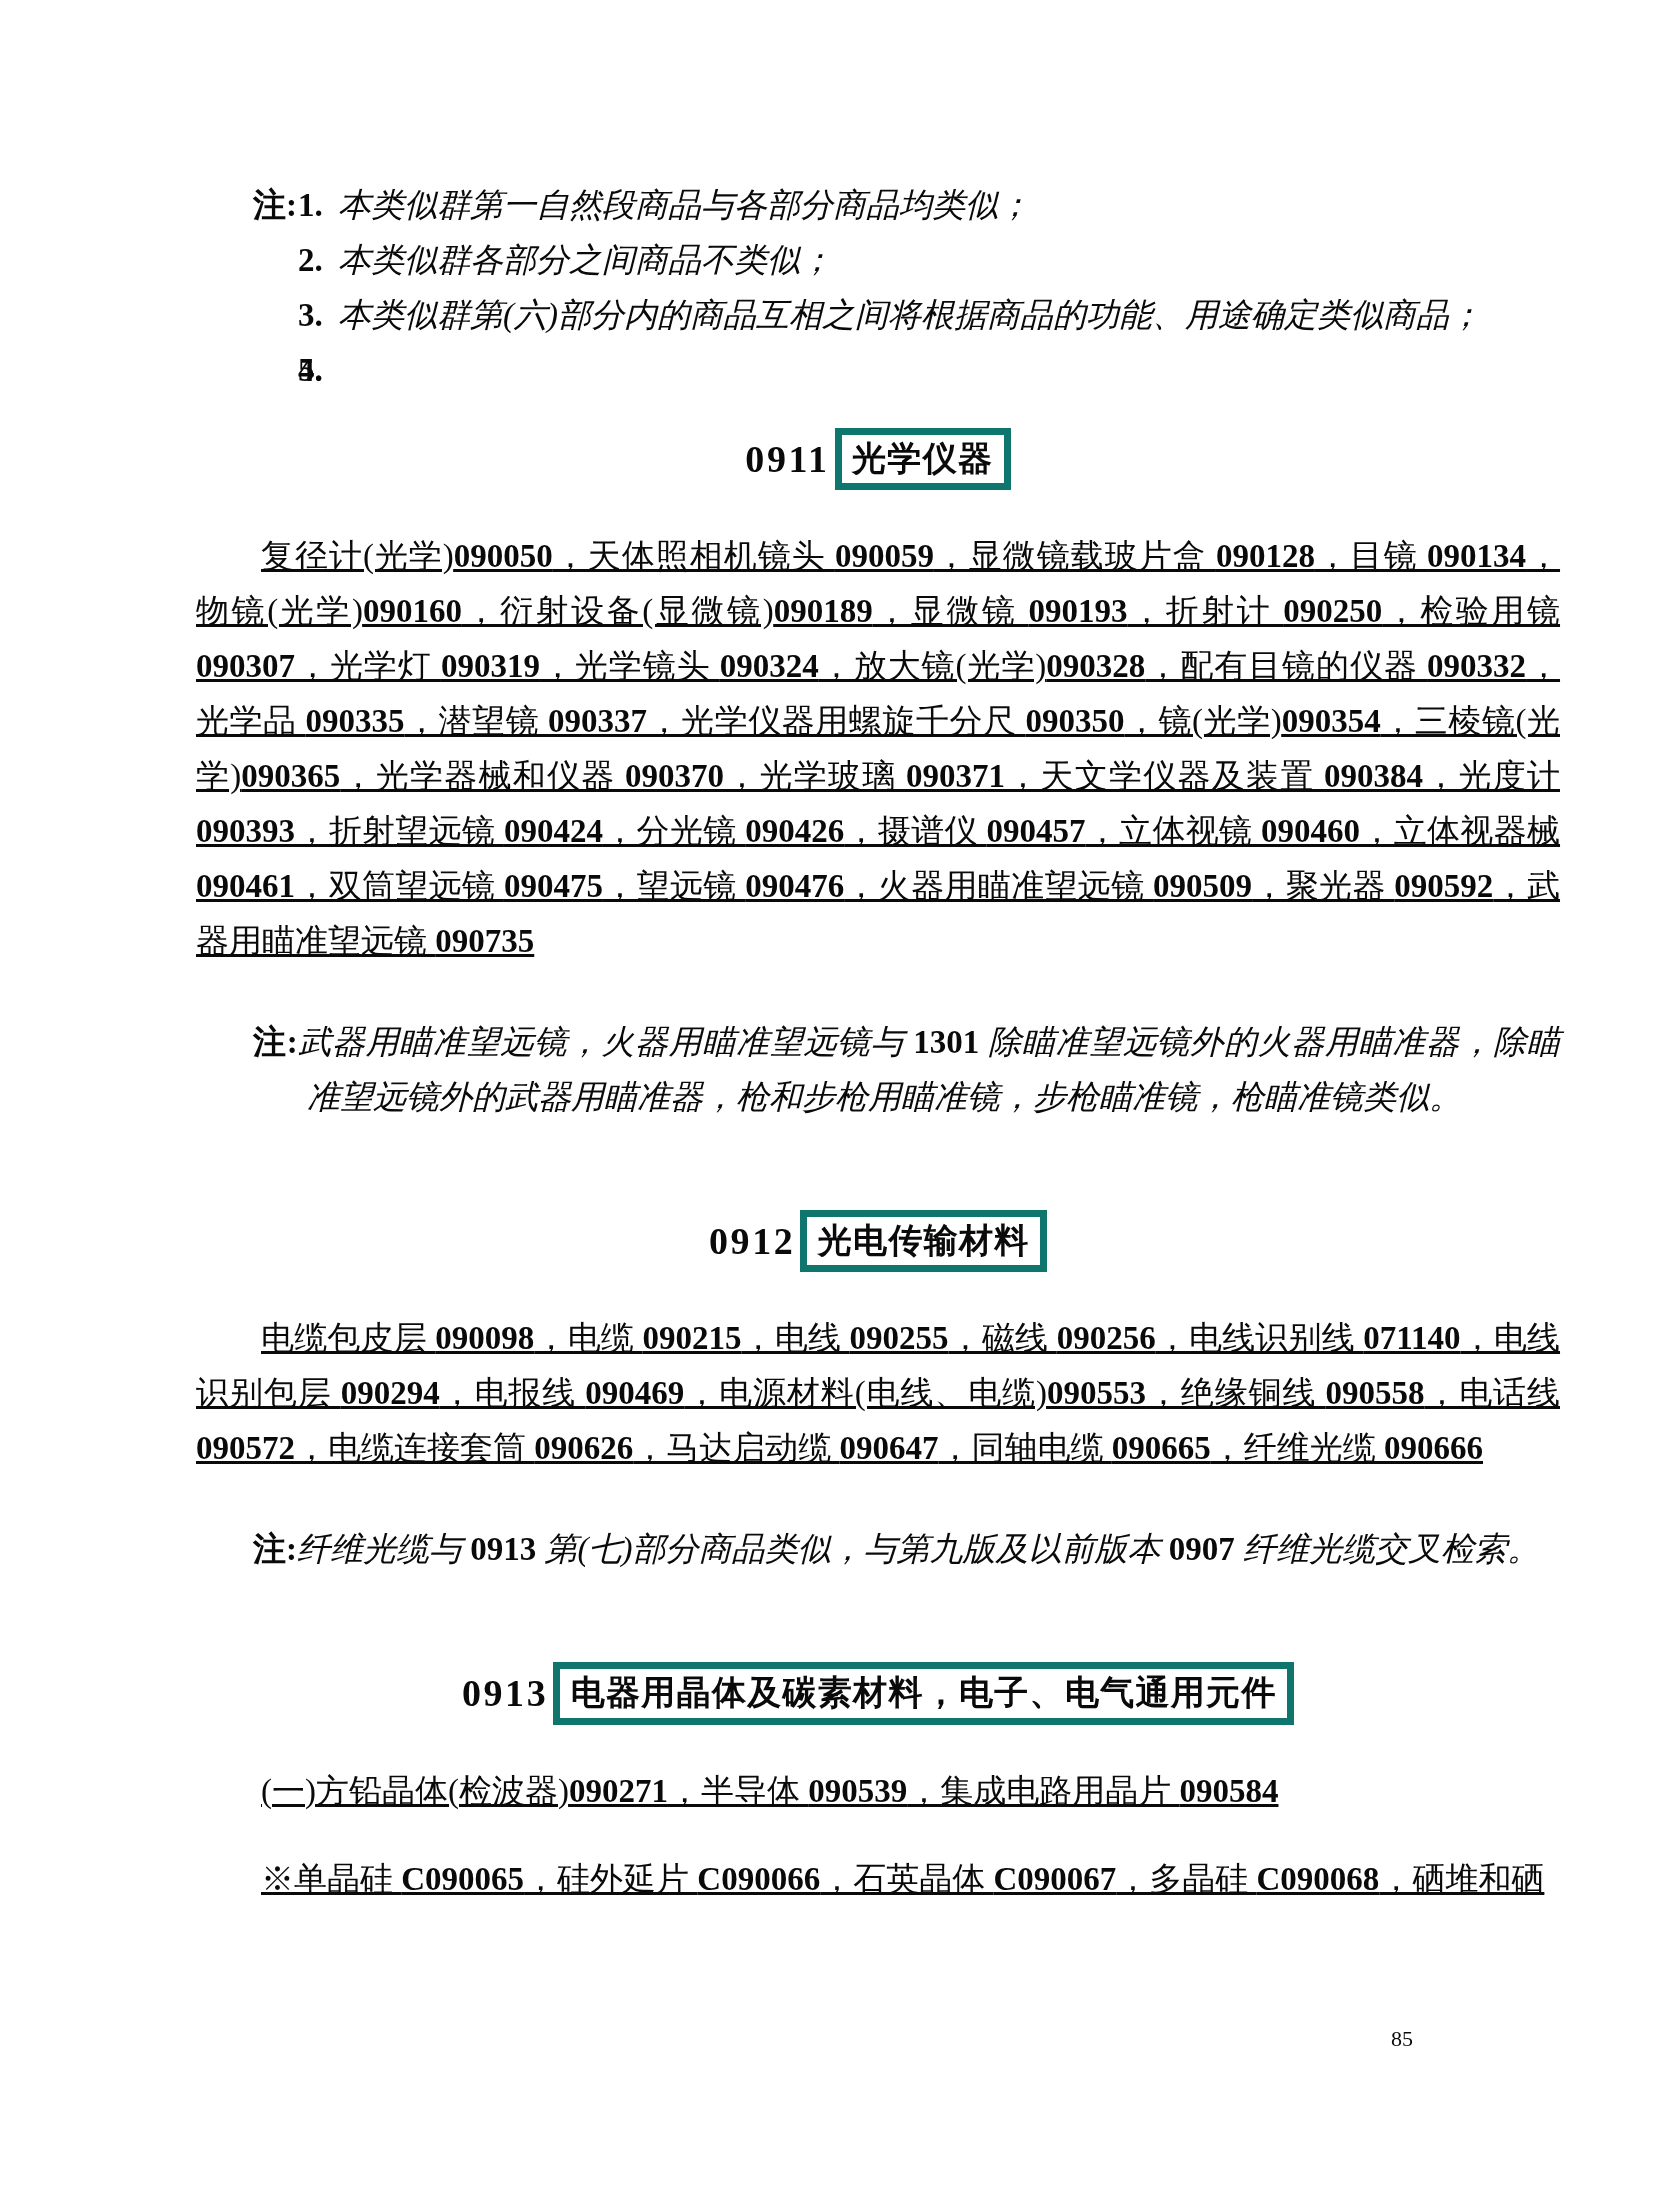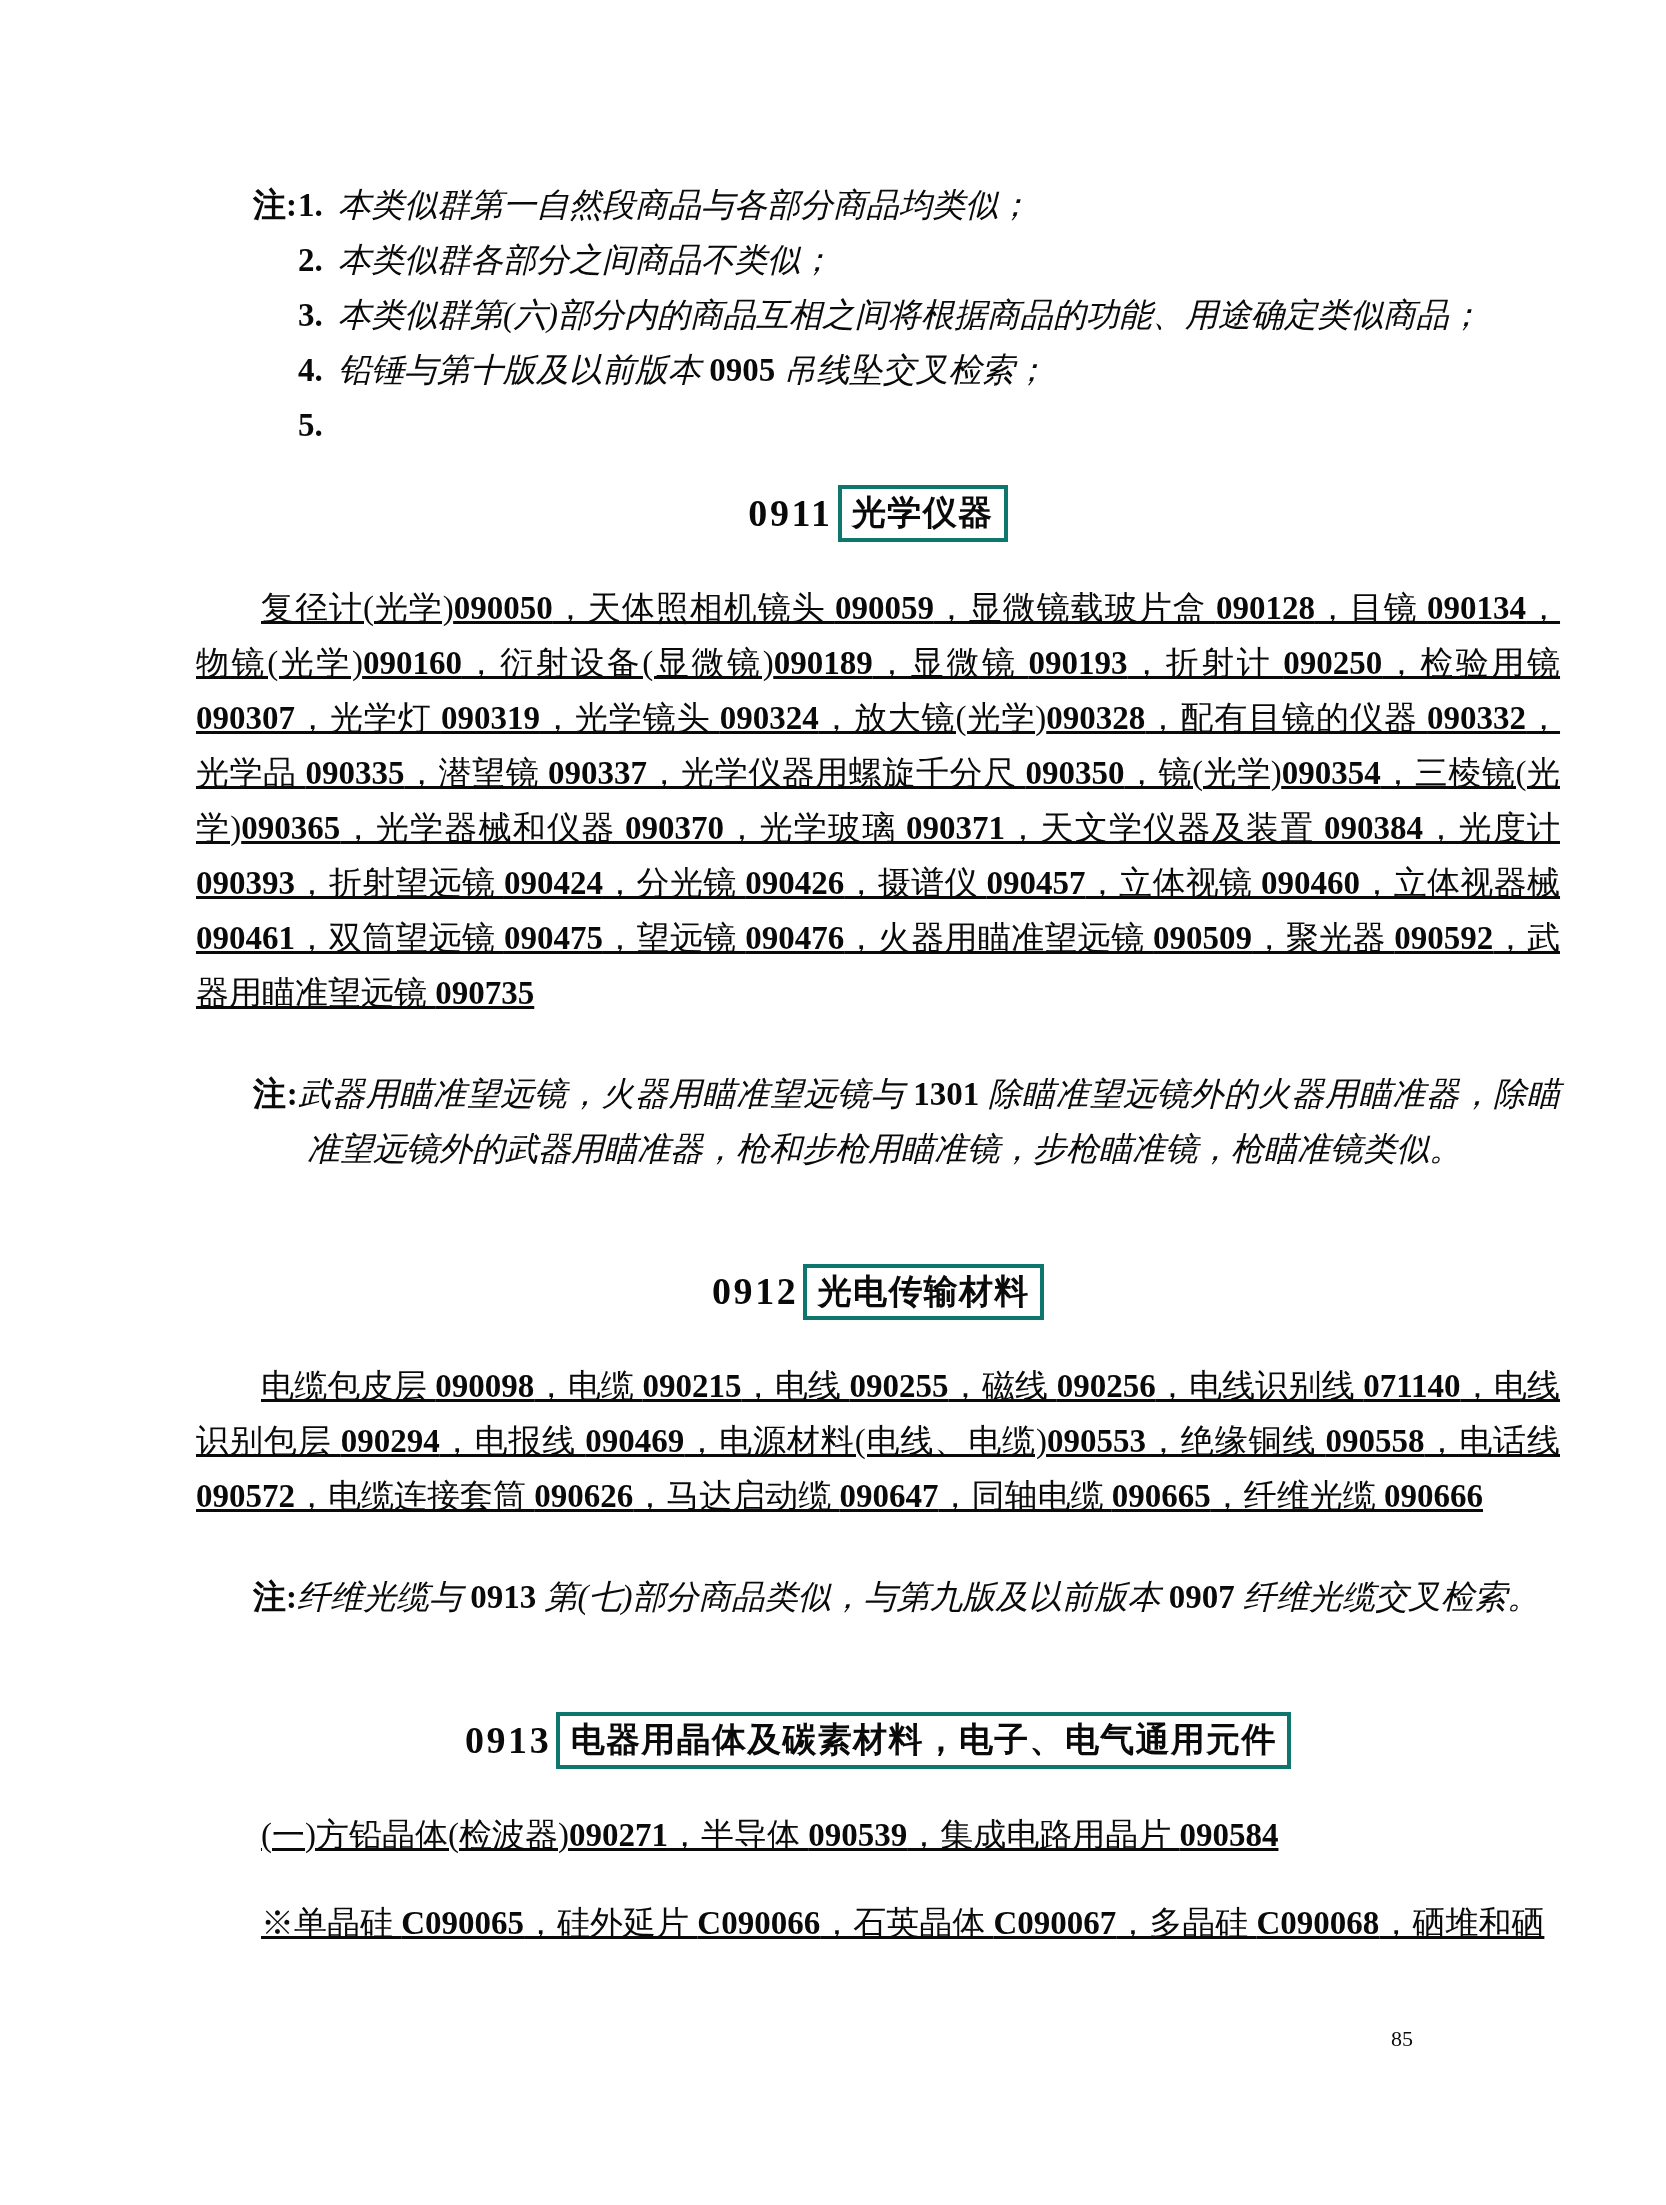--- a/index.html
+++ b/index.html
@@ -17,21 +17,21 @@
   
   .note-list{padding-left:142px;}
   .note-item{position:relative;font-style:italic;}
   .note-item .note-label{position:absolute;left:-85px;font-weight:bold;font-style:normal;}
   .note-item .num{position:absolute;left:-40px;font-weight:bold;font-style:normal;}
   .note-item .txt b,.note-para .txt b{font-style:normal;}
   
   .heading{text-align:center;margin-top:85px;text-indent:0;}
   .sec-code{font-weight:bold;font-size:38px;letter-spacing:2.6px;margin-right:5px;vertical-align:middle;}
   .title-box{
-    display:inline-block;border:4px solid #0f766e;font-weight:bold;
+    display:inline-block;border:7px solid #0f766e;font-weight:bold;
     font-size:34px;line-height:1.15;padding:3.9px 10.4px 5.2px;vertical-align:middle;
     letter-spacing:1.3px;
   }
   
   .body-para{margin-top:39px;text-indent:65px;text-decoration:underline;}
   .body-para.follow{margin-top:0;}
   
   .note-para{margin-top:46px;padding-left:111px;text-indent:-54px;font-style:italic;}
   .note-para .note-label{font-weight:bold;font-style:normal;}
   .page-number{position:absolute;right:253px;top:2019px;font-size:22px;line-height:39px;}
@@ -51,21 +51,20 @@
       <div class="note-item">
         <span class="num">2.</span>
         <span class="txt">本类似群各部分之间商品不类似；</span>
       </div>
       <div class="note-item">
         <span class="num">3.</span>
         <span class="txt">本类似群第(六)部分内的商品互相之间将根据商品的功能、用途确定类似商品；</span>
       </div>
       <div class="note-item">
         <span class="num">4.</span>
-        <span class="txt">铅锤与第十版及以前版本 <b>0905</b> 吊线坠交叉检索；</span>
       </div>
       <div class="note-item">
         <span class="num">5.</span>
       </div>
     </div>
 
     <div class="section">
       <div class="heading">
         <span class="sec-code">0911</span><span class="title-box">光学仪器</span>
       </div>

